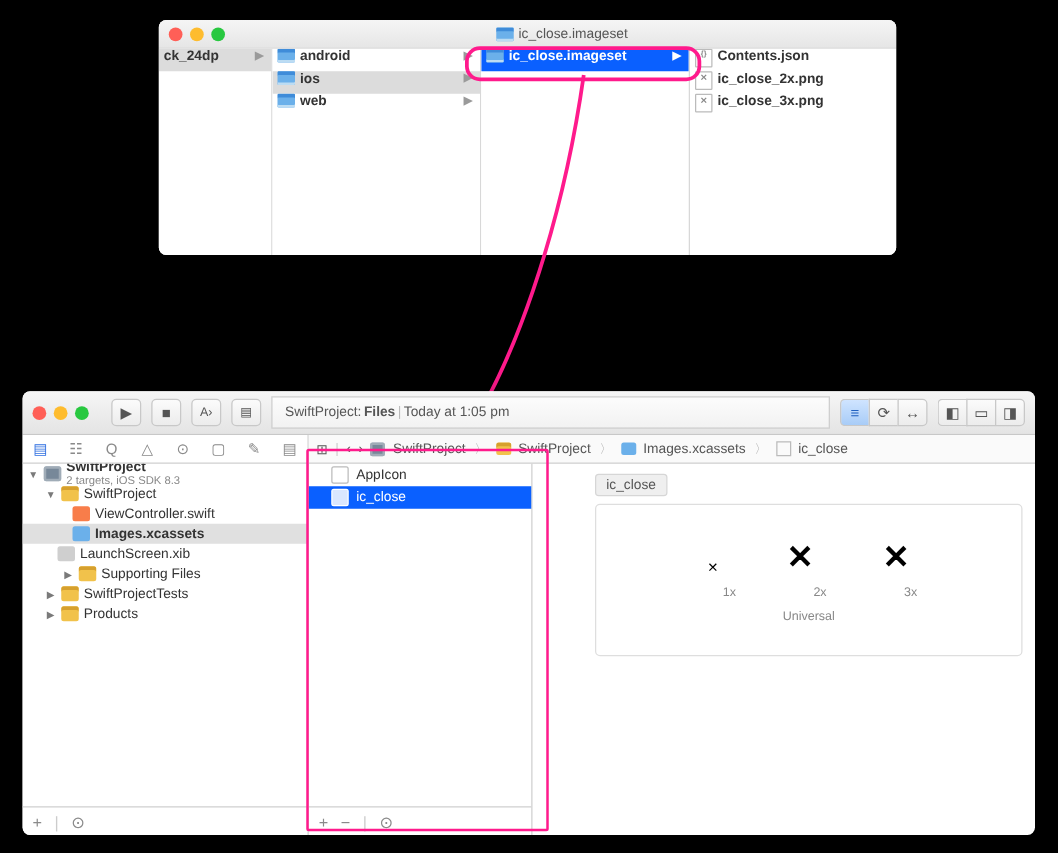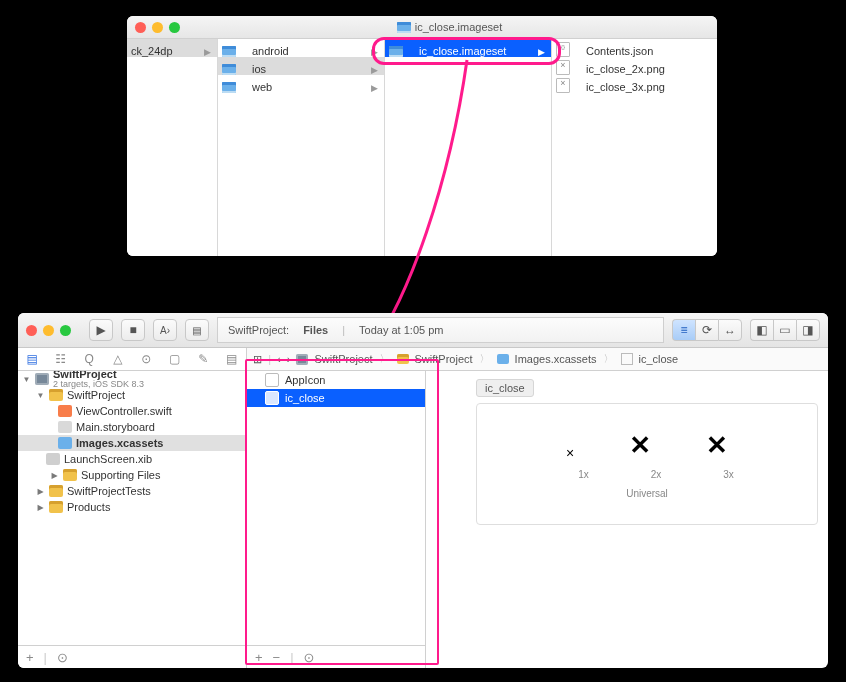--- a/index.html
+++ b/index.html
@@ -10,21 +10,21 @@
     font-size:11px;
     color:#333;
     position:relative;
     overflow:hidden;
   }
 
   
   .finder {
     position:absolute;
     left:127px; top:16px;
-    width:590px; height:240px;
+    width:590px; height:188px;
     background:#fff;
     border-radius:6px;
     box-shadow:0 8px 22px rgba(0,0,0,.45);
     overflow:hidden;
   }
   .titlebar {
     height:22px;
     background:linear-gradient(#f5f5f5,#e6e6e6);
     border-bottom:1px solid #d0d0d0;
     display:flex;
@@ -41,24 +41,25 @@
   .col {
     width:166px;
     border-right:1px solid #d8d8d8;
     overflow:hidden;
     background:#fff;
   }
   .col:last-child { border-right:0; flex:1; }
   .col0 { width:90px; }
   .row {
     height:18px;
-    display:flex; align-items:flex-end;
+    display:flex; align-items:flex-start;
     padding:0 6px 0 4px;
-    gap:16px;
+    gap:4px;
     cursor:default;
+    font-weight:bold;
   }
   .row .arrow { margin-left:auto; font-size:9px; color:#9a9a9a; }
   .row.sel-grey { background:#dcdcdc; }
   .row.sel-blue { background:#0a60ff; color:#fff; }
   .row.sel-blue .arrow { color:#fff; }
   .folder-icon {
     width:14px; height:11px;
     background:#6bb0ea;
     border-radius:1px;
     box-shadow:inset 0 -2px 0 #bcdcf3, inset 0 3px 0 #3f8cd9;
@@ -125,21 +126,21 @@
   .seg .iconbtn:last-child { border-radius:0 4px 4px 0; border-right:1px solid #c8c8c8; }
   .iconbtn.active { background:linear-gradient(#cfe4ff,#a8ccf7); color:#2060c0; }
   .status-bar {
     flex:1;
     height:24px;
     background:linear-gradient(#fcfcfc,#f2f2f2);
     border:1px solid #cfcfcf;
     border-radius:0;
     display:flex; align-items:center;
     padding:0 10px;
-    gap:14px;
+    gap:2px;
     color:#555;
   }
   .xcode-body { flex:1; display:flex; min-height:0; }
 
   
   .navigator {
     width:228px;
     border-right:1px solid #d0d0d0;
     display:flex;
     flex-direction:column;
@@ -404,24 +405,20 @@
         </div>
         <div class="node" style="padding-left:18px">
           <span class="tri">▼</span>
           <span class="icon ic-folder"></span>
           <span>SwiftProject</span>
         </div>
         <div class="node" style="padding-left:40px">
           <span class="icon ic-swift"></span>
           <span>ViewController.swift</span>
         </div>
-        <div class="node" style="padding-left:40px">
-          <span class="icon ic-sb"></span>
-          <span>Main.storyboard</span>
-        </div>
         <div class="node sel" style="padding-left:40px">
           <span class="icon ic-asset"></span>
           <b style="font-weight:600">Images.xcassets</b>
         </div>
         <div class="node" style="padding-left:28px">
           <span class="icon ic-xib"></span>
           <span>LaunchScreen.xib</span>
         </div>
         <div class="node" style="padding-left:32px">
           <span class="tri">▶</span>

